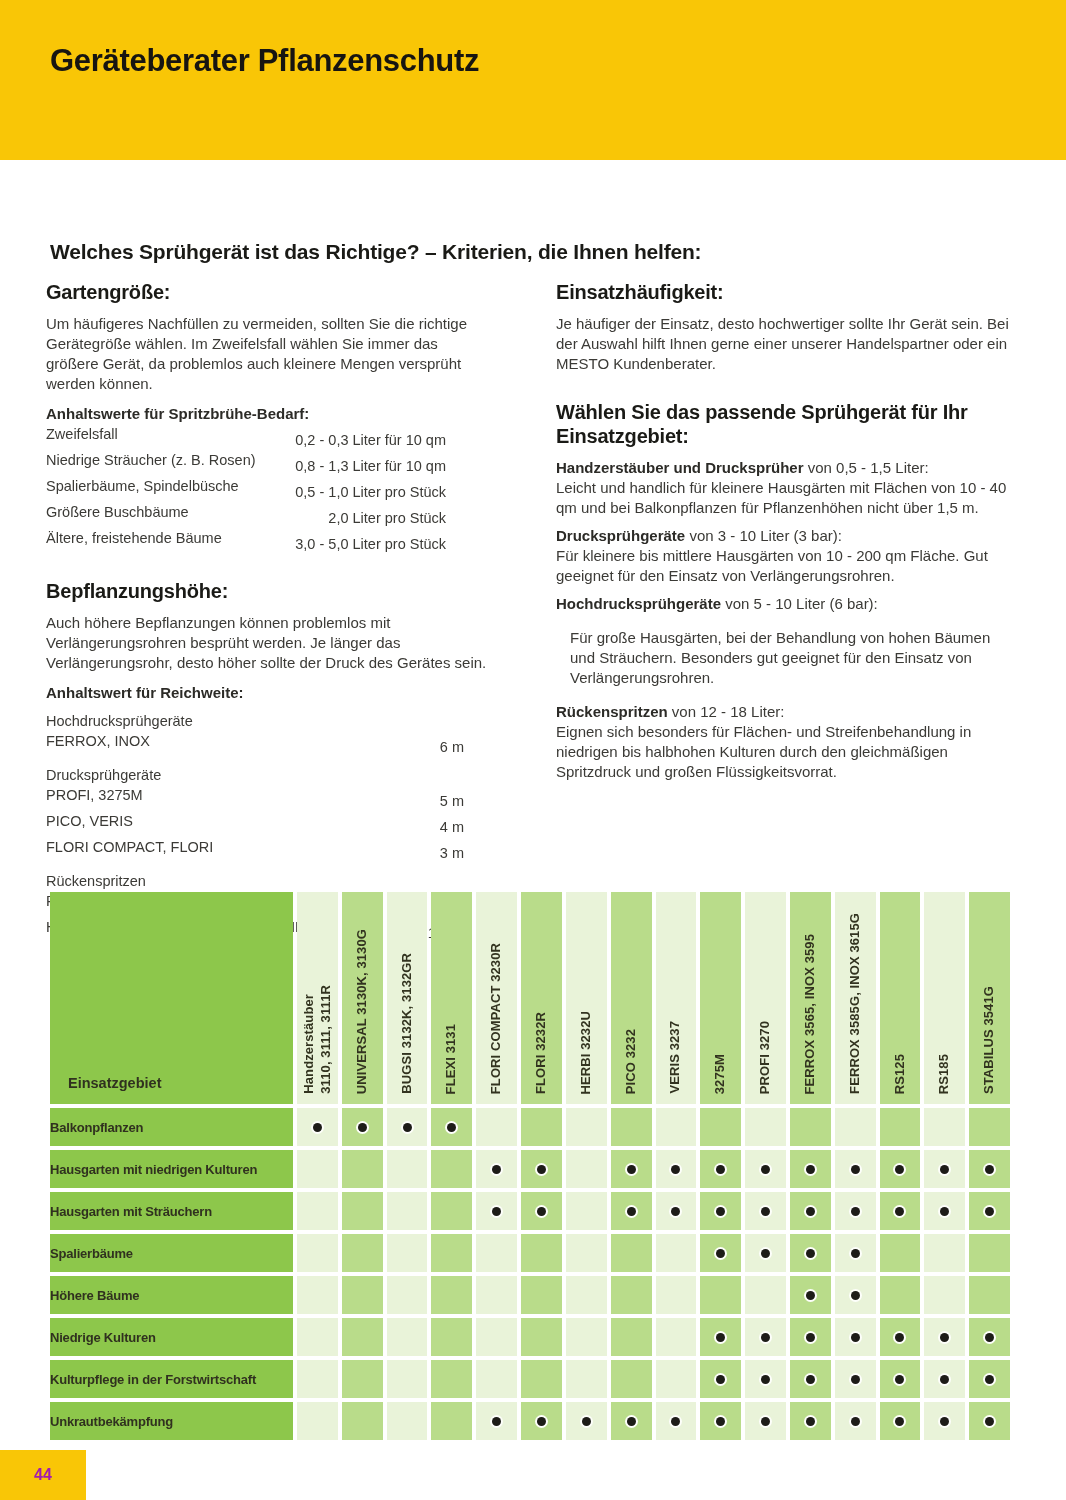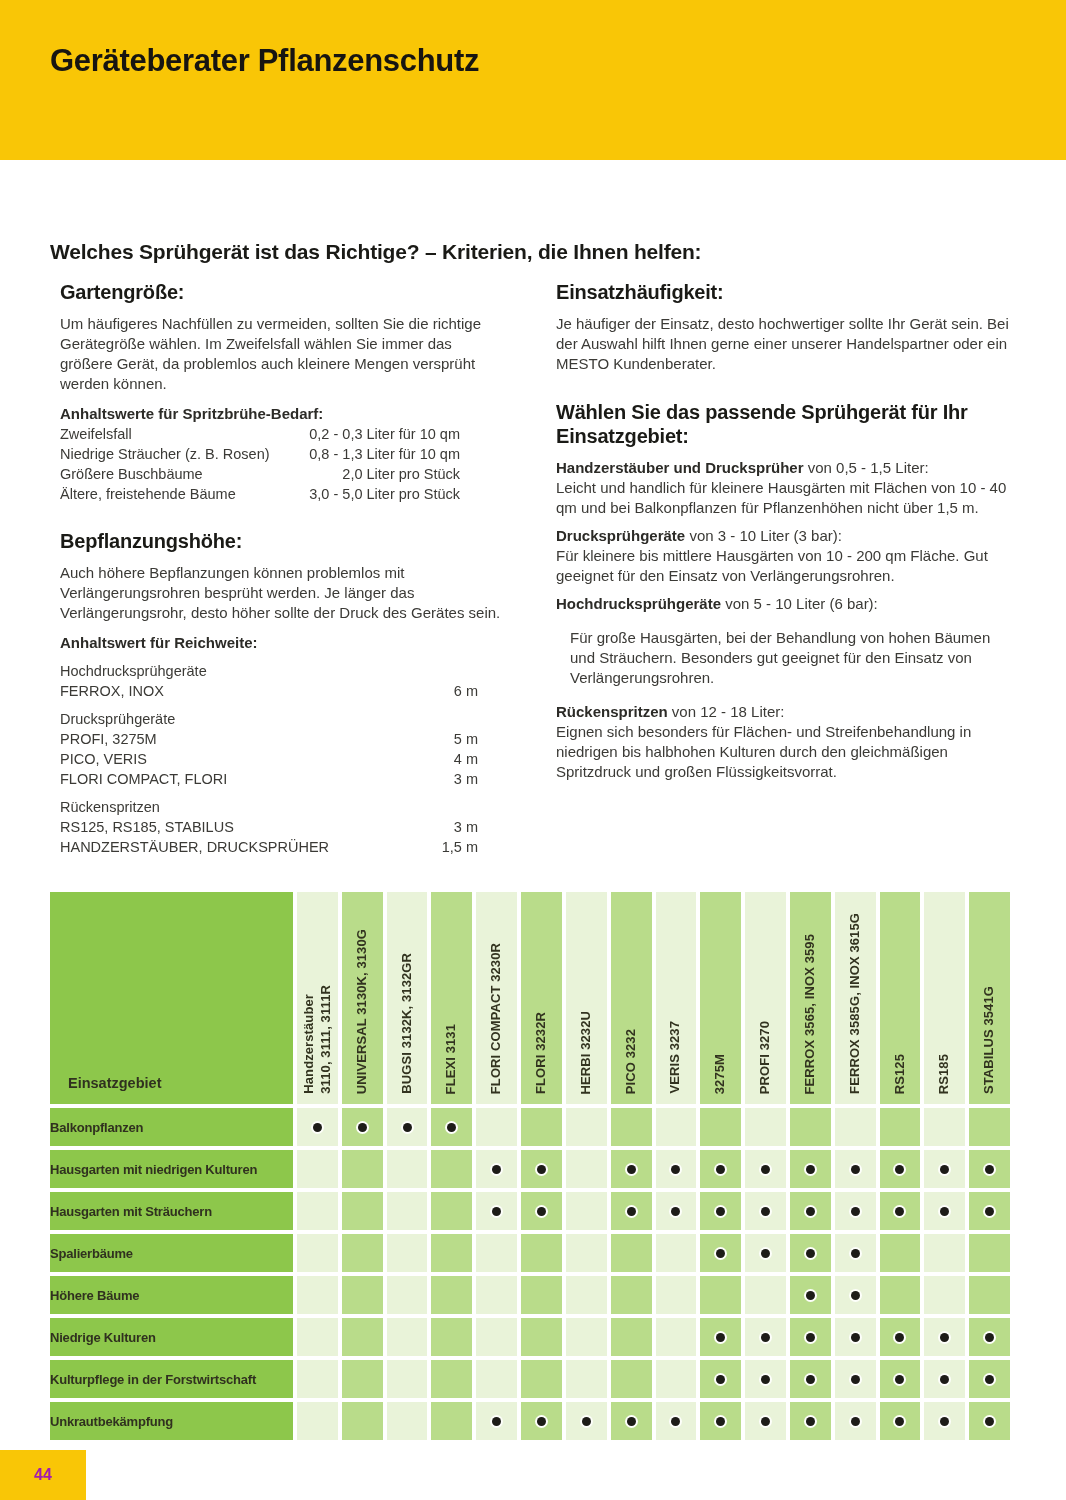--- a/index.html
+++ b/index.html
@@ -10,28 +10,28 @@
   .band{position:absolute;left:0;top:0;width:1066px;height:160px;background:#f9c606;}
   .band h1{
     position:absolute;left:50px;top:42px;margin:0;
     font-size:31px;line-height:38px;color:#171511;letter-spacing:-0.3px;font-weight:bold;
   }
   .intro-heading{
     position:absolute;left:50px;top:240px;margin:0;
     font-size:21px;color:#1a1a16;font-weight:bold;letter-spacing:-0.2px;
   }
   .col{position:absolute;top:281px;}
-  .col-left{left:60px;width:445px;}
+  .col-left{left:46px;width:445px;}
   .col-right{left:556px;width:458px;}
   h3{margin:0 0 10px;font-size:20px;line-height:23px;color:#1a1a16;letter-spacing:-0.2px;}
   h3.mt{margin-top:26px;}
   p.body{margin:0 0 9px;font-size:15px;line-height:20px;}
   .listhead{font-weight:bold;font-size:15px;line-height:21px;color:#2c2b27;margin-top:8px;}
   .kv{display:flex;justify-content:space-between;font-size:14.5px;line-height:20px;}
-  .kv .v{white-space:nowrap;padding-left:8px;}
+  .kv .v{white-space:nowrap;padding-left:8px;margin-top:6px;}
   .kvlist-spritz{width:400px;}
   .kvlist-reach{width:418px;}
   .reach-group{margin-top:8px;}
   .reach-group-label{font-size:14.5px;line-height:20px;}
   .dev-para{margin-bottom:8px;}
   .lead-line{font-size:15px;line-height:20px;}
   .lead{font-weight:bold;color:#2c2b27;}
 
   .matrix{
     position:absolute;left:50px;top:892px;width:960px;
@@ -77,20 +77,24 @@
   <div class="kvlist-spritz" id="spritzList">
       <div class="kv">
         <span>Zweifelsfall</span>
         <span class="v">0,2 - 0,3 Liter für 10 qm</span>
       </div>
       <div class="kv">
         <span>Niedrige Sträucher (z. B. Rosen)</span>
         <span class="v">0,8 - 1,3 Liter für 10 qm</span>
       </div>
       <div class="kv">
+        <span>Spalierbäume, Spindelbüsche</span>
+        <span class="v">0,5 - 1,0 Liter pro Stück</span>
+      </div>
+      <div class="kv">
         <span>Größere Buschbäume</span>
         <span class="v">2,0 Liter pro Stück</span>
       </div>
       <div class="kv">
         <span>Ältere, freistehende Bäume</span>
         <span class="v">3,0 - 5,0 Liter pro Stück</span>
       </div>
     </div>
 
   <h3 class="mt">Bepflanzungshöhe:</h3>

